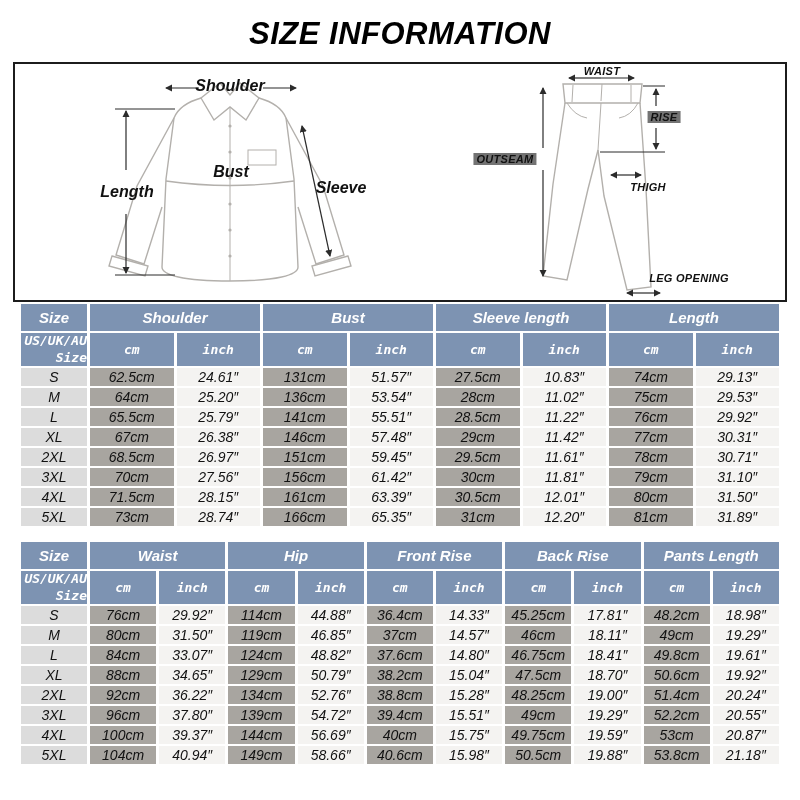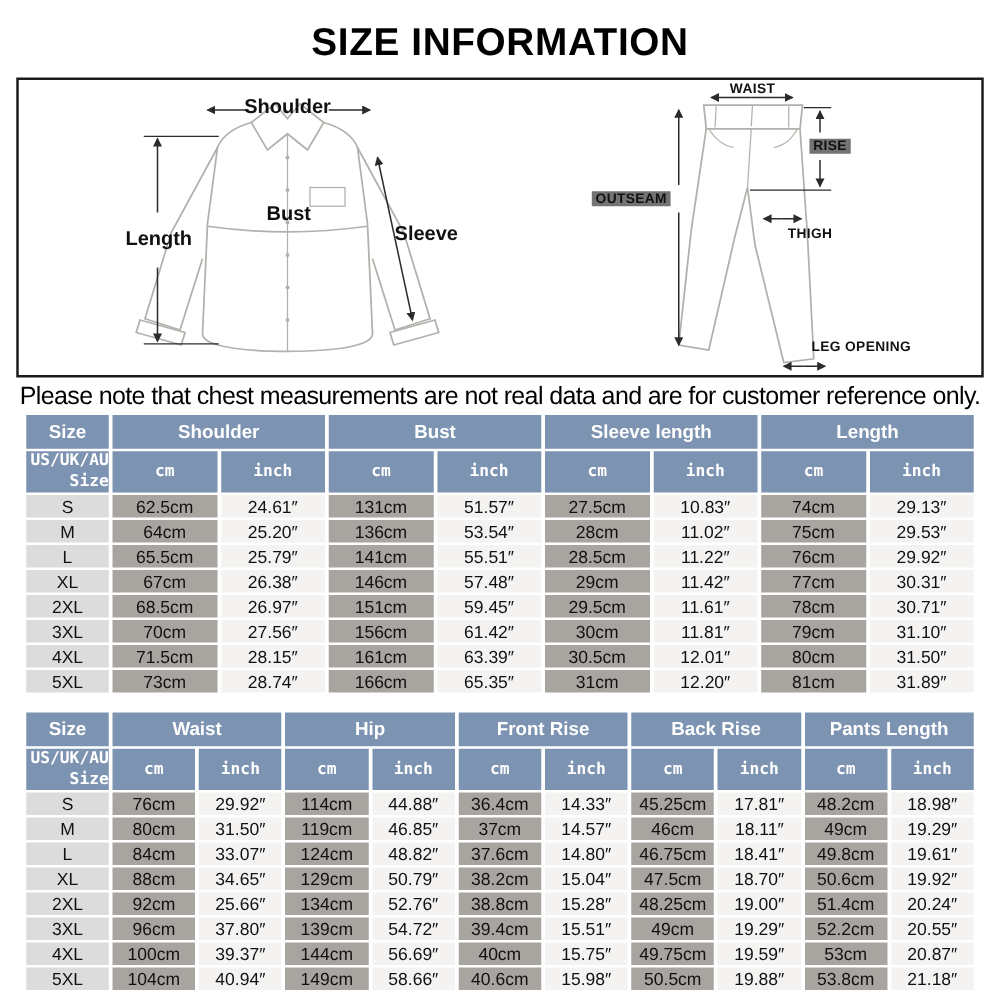--- a/index.html
+++ b/index.html
@@ -1,18 +1,18 @@
 <!DOCTYPE html>
 <html><head>
 <meta charset="utf-8">
 <style>
   * { margin:0; padding:0; box-sizing:border-box; }
   html,body { width:800px; height:800px; background:#ffffff; overflow:hidden;
               font-family:"Liberation Sans", sans-serif; }
-  .page { width:800px; height:667px; position:relative; }
+  .page { width:800px; height:667px; position:relative;font-style:italic; }
 
   .title { text-align:center; padding-top:16px; height:62px;
            font-size:31px; font-weight:bold; letter-spacing:0.5px; color:#000; }
 
   .diagram-box { position:relative; margin:0 13px; height:240px;
                  border:2px solid #1c1c1c; background:#fff; }
   .diagram-box svg { position:absolute; left:0; top:0; }
 
   .dlabel { position:absolute; transform:translate(-50%,-50%); color:#111;
             font-weight:bold; white-space:nowrap; }
@@ -131,21 +131,20 @@
     <span class="dlabel shirt-lbl" style="left:216px; top:108px;">Bust</span>
     <span class="dlabel shirt-lbl" style="left:326px; top:124px;">Sleeve</span>
 
     <span class="dlabel pants-lbl" style="left:587px; top:7px;">WAIST</span>
     <span class="dlabel pants-lbl lbl-bg" style="left:649px; top:53px;">RISE</span>
     <span class="dlabel pants-lbl lbl-bg" style="left:490px; top:95px;">OUTSEAM</span>
     <span class="dlabel pants-lbl" style="left:601px; top:123px;margin-left:32px;">THIGH</span>
     <span class="dlabel pants-lbl" style="left:650px; top:214px;margin-left:24px;">LEG OPENING</span>
   </div>
 
-  <div class="note">Please note that chest measurements are not real data and are for customer reference only.</div>
 
   <table class="size-tbl">
       <colgroup>
         <col style="width: 66px;">
         <col>
         <col>
         <col>
         <col>
         <col>
         <col>
@@ -351,21 +350,21 @@
           <td class="c-cm">38.2cm</td>
           <td class="c-inch">15.04″</td>
           <td class="c-cm">47.5cm</td>
           <td class="c-inch">18.70″</td>
           <td class="c-cm">50.6cm</td>
           <td class="c-inch">19.92″</td>
         </tr>
         <tr>
           <td class="c-size">2XL</td>
           <td class="c-cm">92cm</td>
-          <td class="c-inch">25.66″</td>
+          <td class="c-inch">36.22″</td>
           <td class="c-cm">134cm</td>
           <td class="c-inch">52.76″</td>
           <td class="c-cm">38.8cm</td>
           <td class="c-inch">15.28″</td>
           <td class="c-cm">48.25cm</td>
           <td class="c-inch">19.00″</td>
           <td class="c-cm">51.4cm</td>
           <td class="c-inch">20.24″</td>
         </tr>
         <tr>

